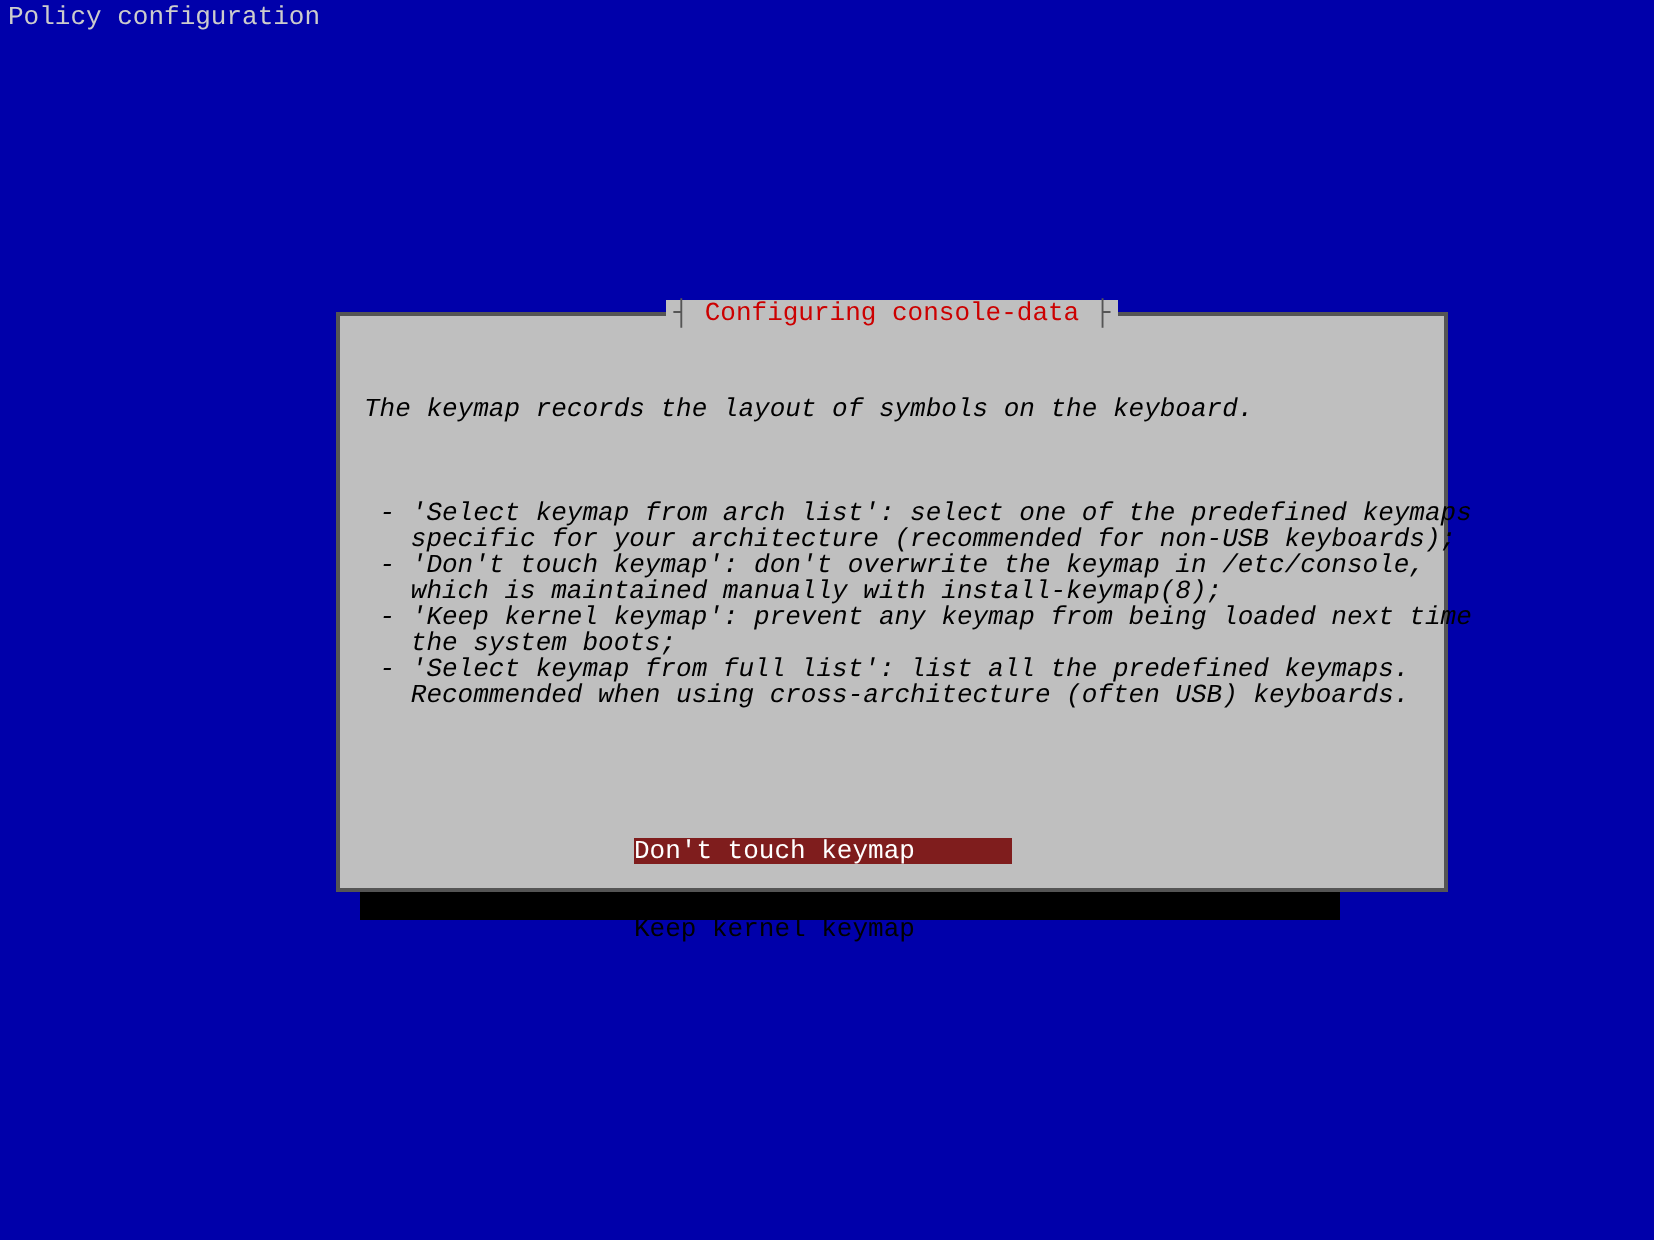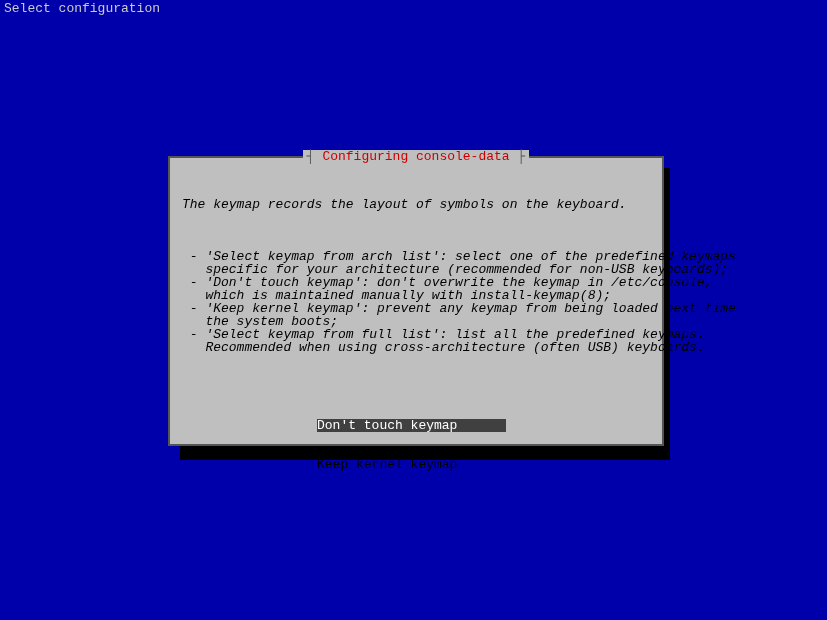--- a/index.html
+++ b/index.html
@@ -27,21 +27,21 @@
       left: 180px;
       top: 168px;
       width: 490px;
       height: 292px;
       background: #000000;
     }
     .dialog {
       position: absolute;
       left: 168px;
       top: 156px;
-      width: 496px;
+      width: 556px;
       height: 290px;
       background: #bfbfbf;
       border: 2px solid #555555;
     }
     .dialog-title-wrap {
       position: absolute;
       left: 0;
       right: 0;
       top: -8px;
       text-align: center;
@@ -78,29 +78,29 @@
       margin-top: 0;
     }
     .option {
       white-space: pre;
       height: 13px;
       width: 189px;
       color: #000000;
       cursor: pointer;
     }
     .option.selected {
-      background: #404040;
+      background: #7f1d1d;
       color: #ffffff;
     }
   </style>
 </head>
 <body>
 
 <div class="header">
-  <span>Select configuration</span>
+  <span>Policy configuration</span>
 </div>
 
 <div class="dialog-shadow"></div>
 
 <div class="dialog">
   <div class="dialog-title-wrap">
     <span class="dialog-title">Configuring console-data</span>
   </div>
   <div class="dialog-body">
     <div class="para">The keymap records the layout of symbols on the keyboard.</div>

